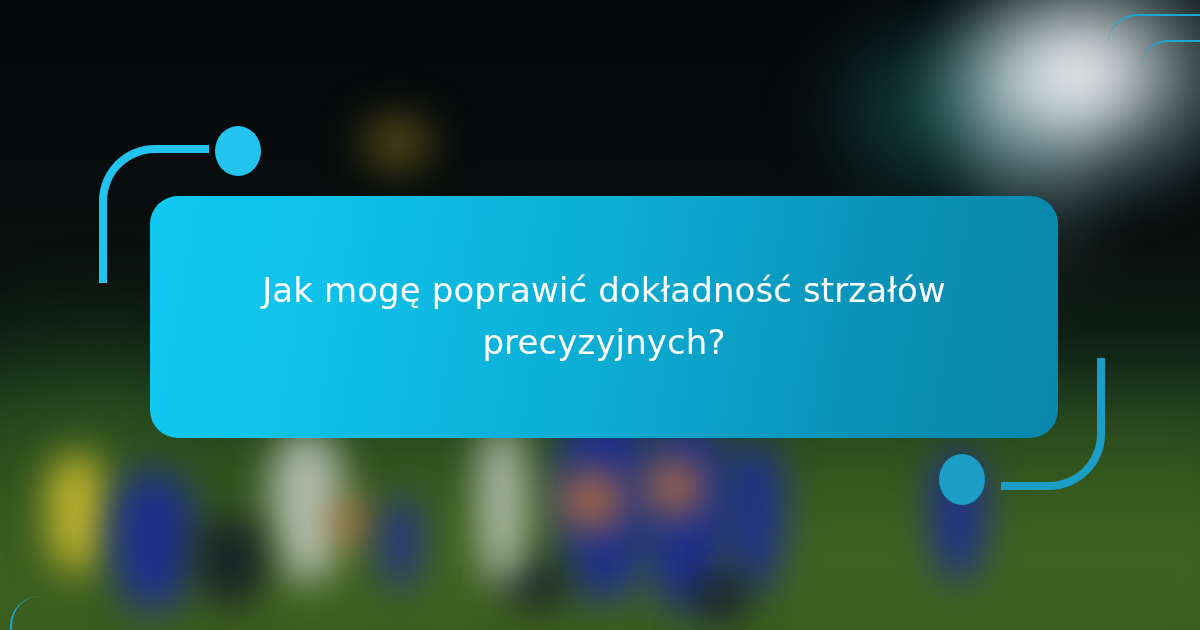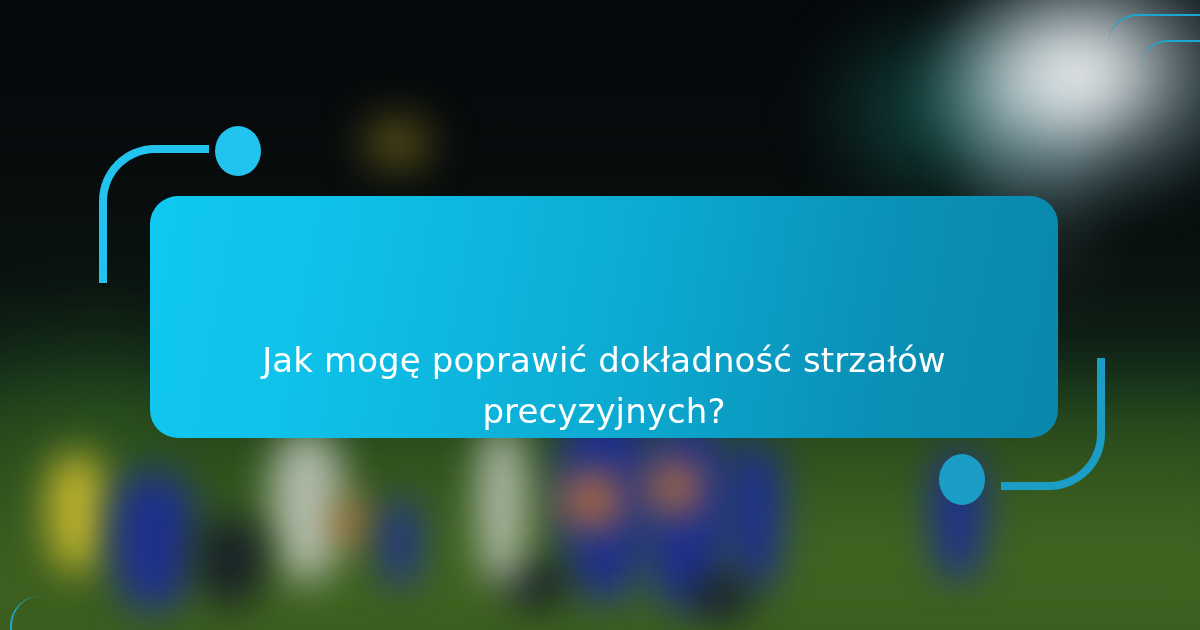--- a/index.html
+++ b/index.html
@@ -178,21 +178,21 @@
   }
 
   
   .card {
     position: absolute;
     left: 150px; top: 196px;
     width: 908px; height: 242px;
     border-radius: 28px;
     background: linear-gradient(100deg, #10c8f0 0%, #0fc2ea 18%, #0cabd2 52%, #0a90b6 80%, #0a87ac 100%);
     display: flex;
-    align-items: flex-end;
+    align-items: center;
     justify-content: center;
     box-sizing: border-box;
     padding: 0 36px;
   }
   .card-title {
     margin: 0;
     color: #ffffff;
     font-family: "DejaVu Sans", sans-serif;
     font-size: 34px;
     font-weight: 400;

